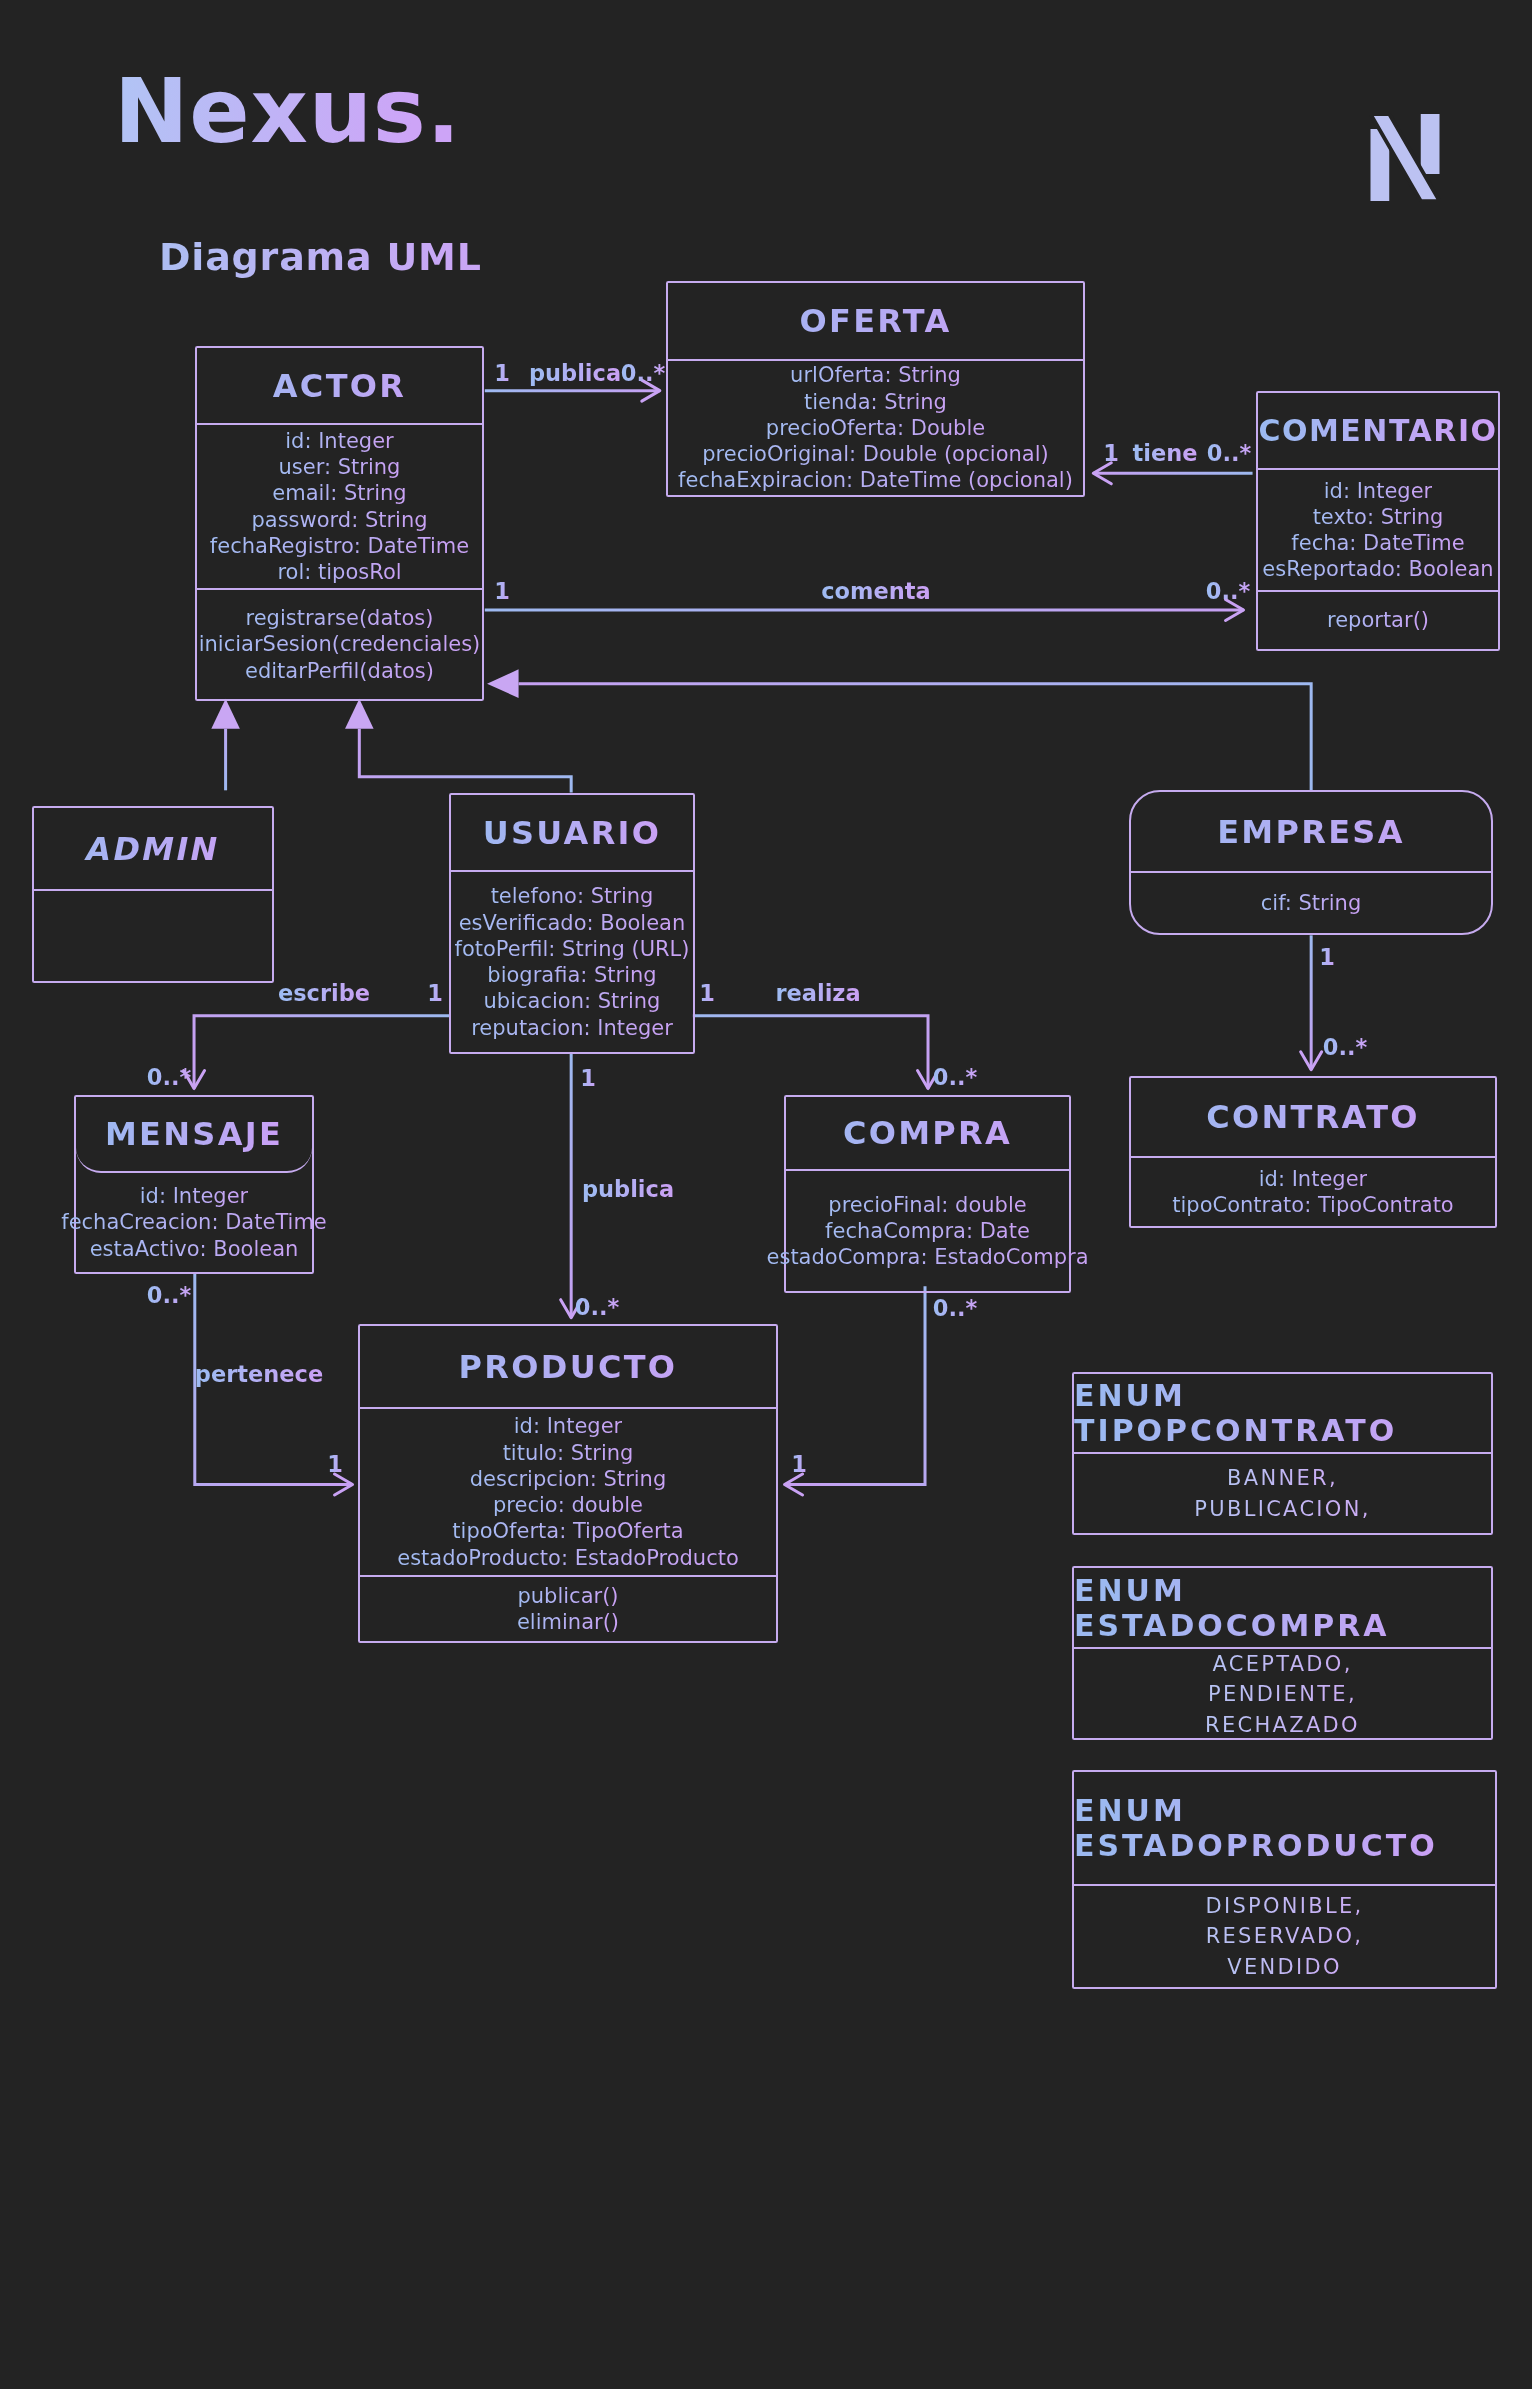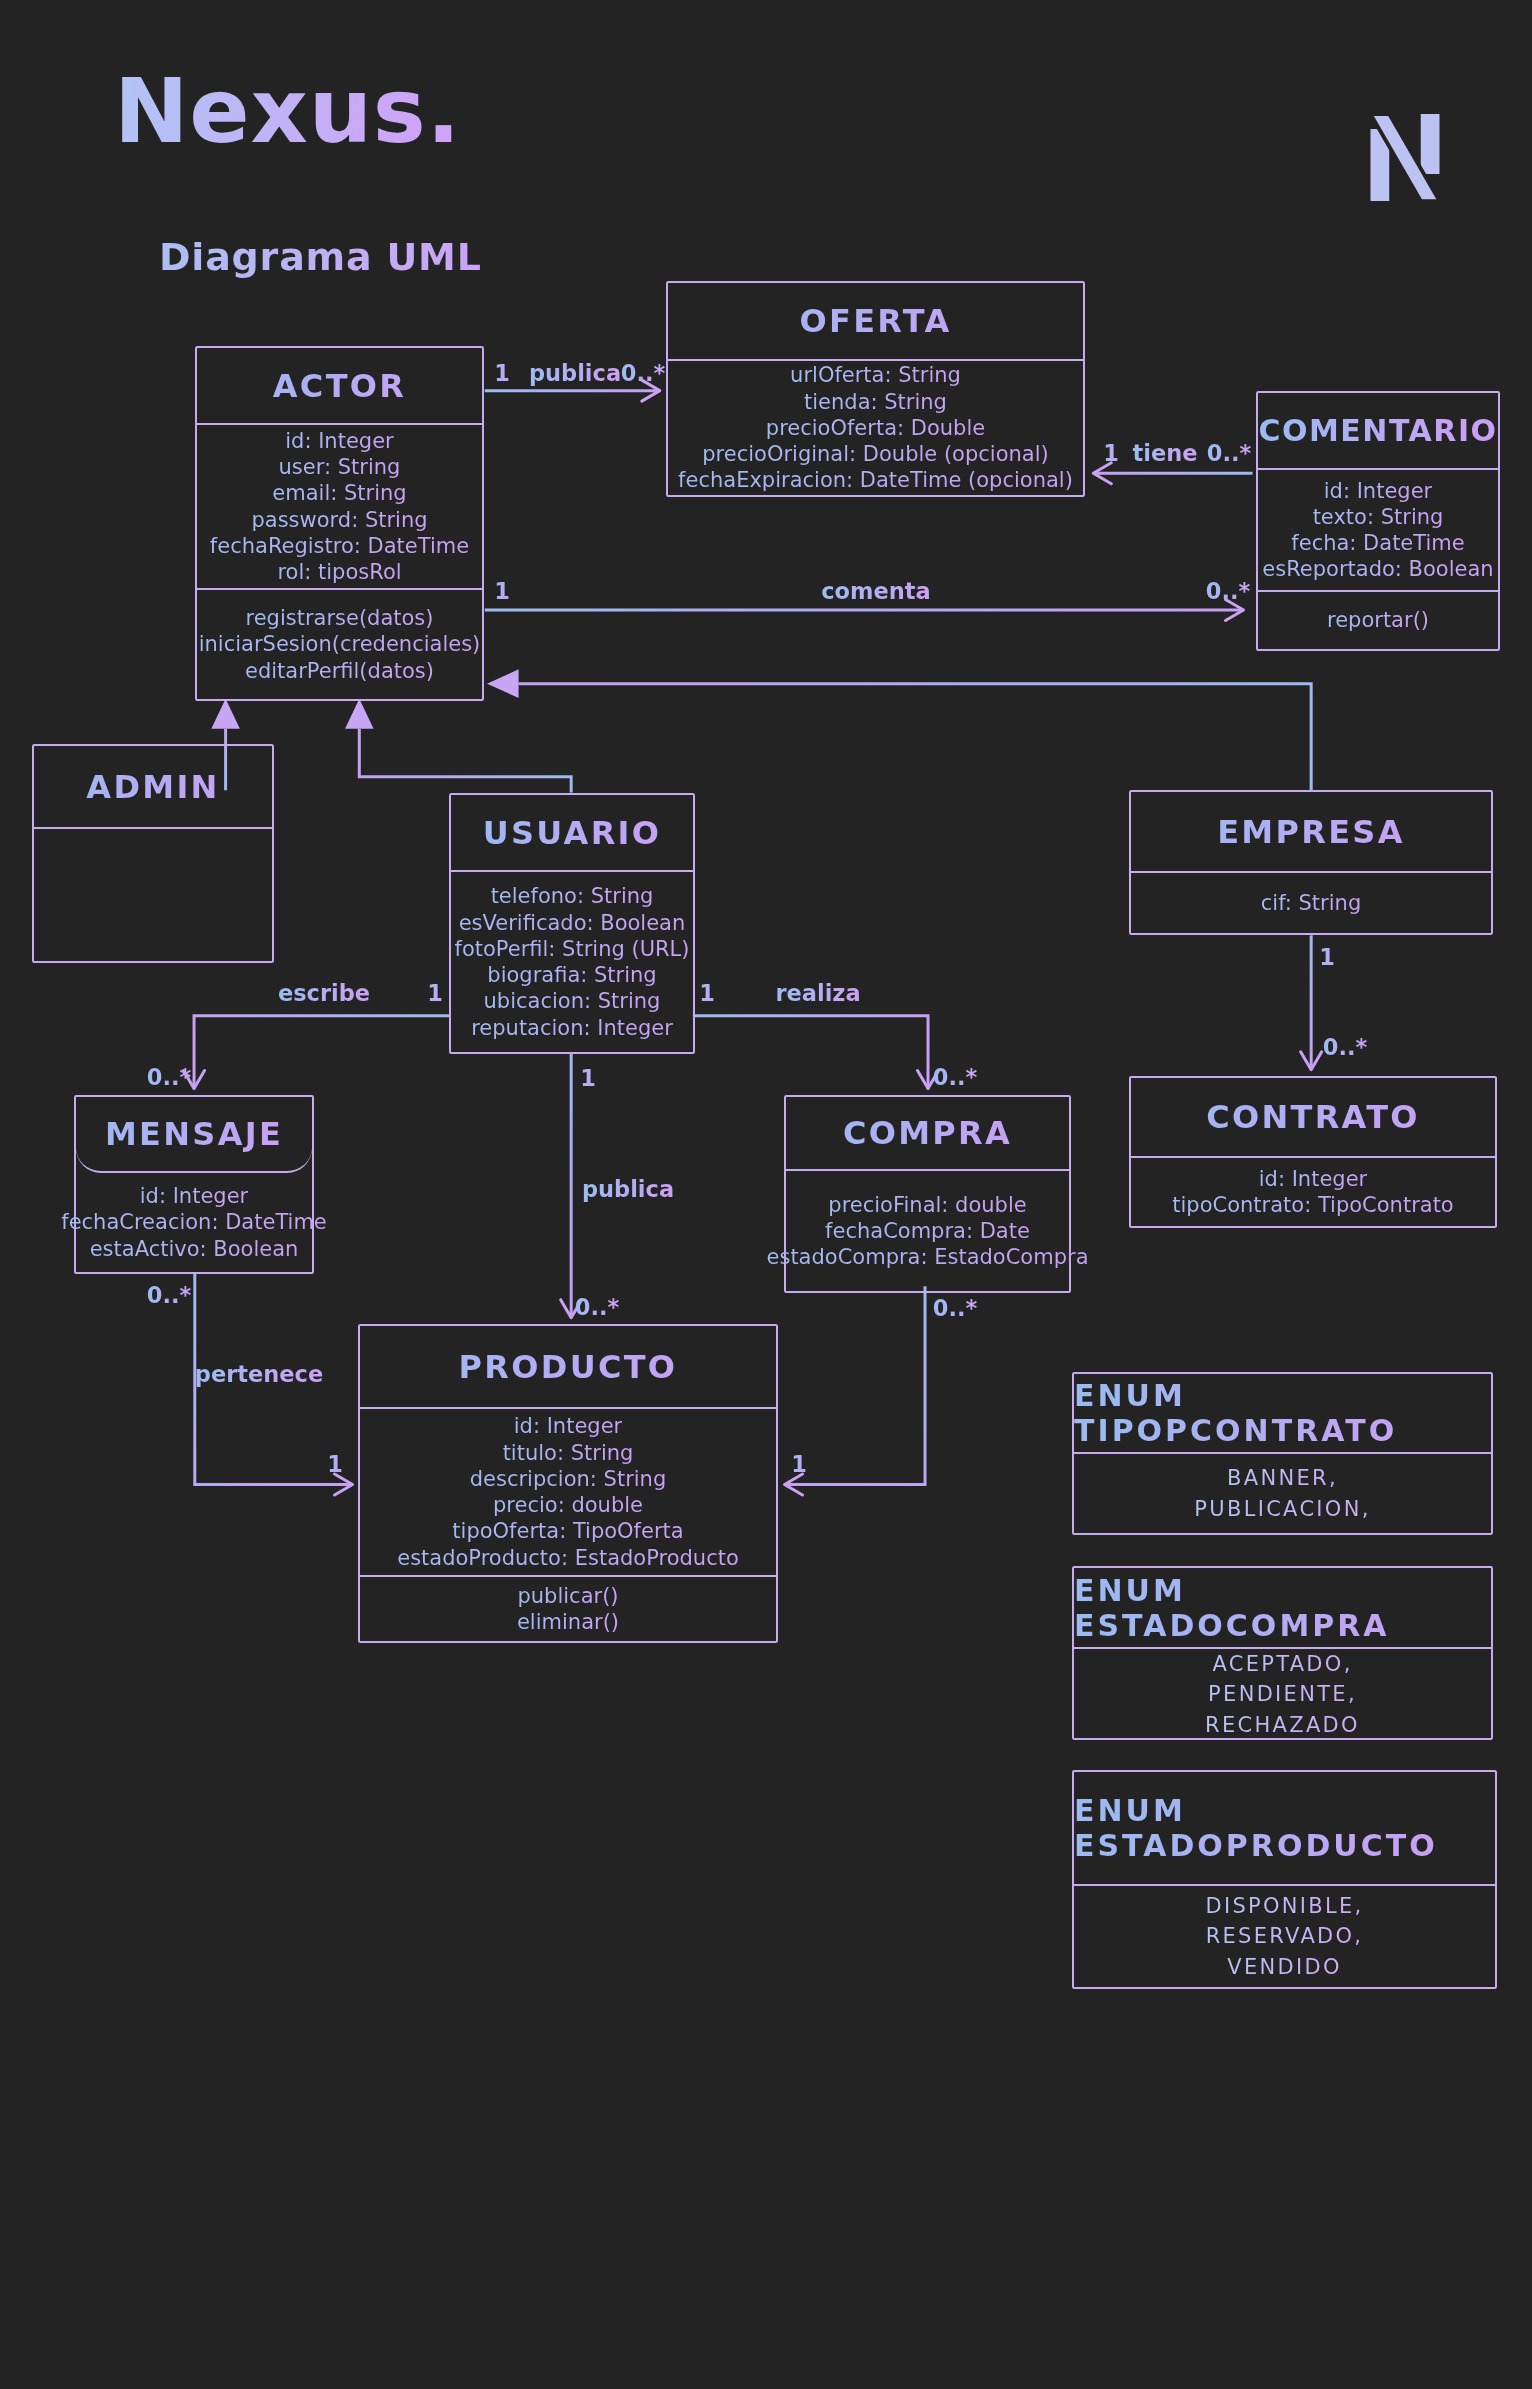--- a/index.html
+++ b/index.html
@@ -206,37 +206,37 @@
         <div class="line">id: Integer</div>
         <div class="line">texto: String</div>
         <div class="line">fecha: DateTime</div>
         <div class="line">esReportado: Boolean</div>
       </div>
     <div class="box-methods">
         <div class="line">reportar()</div>
       </div>
   </div>
 
-  <div class="uml-class" style="left:32px;top:744px;width:242px;height:219px;">
+  <div class="uml-class" style="left:32px;top:806px;width:242px;height:177px;font-style:italic;">
     <div class="box-title" style="height:83px;">ADMIN</div>
   </div>
 
   <div class="uml-class" style="left:449px;top:793px;width:246px;height:261px;">
     <div class="box-title" style="height:77px;">USUARIO</div>
     <div class="box-attrs last">
         <div class="line">telefono: String</div>
         <div class="line">esVerificado: Boolean</div>
         <div class="line">fotoPerfil: String (URL)</div>
         <div class="line">biografia: String</div>
         <div class="line">ubicacion: String</div>
         <div class="line">reputacion: Integer</div>
       </div>
   </div>
 
-  <div class="uml-class" style="left:1129px;top:790px;width:364px;height:145px;">
+  <div class="uml-class" style="left:1129px;top:790px;width:364px;height:145px;border-radius:31px;">
     <div class="box-title" style="height:81px;">EMPRESA</div>
     <div class="box-attrs last">
         <div class="line">cif: String</div>
       </div>
   </div>
 
   <div class="uml-class" style="left:1129px;top:1076px;width:368px;height:152px;">
     <div class="box-title" style="height:80px;">CONTRATO</div>
     <div class="box-attrs last">
         <div class="line">id: Integer</div>

